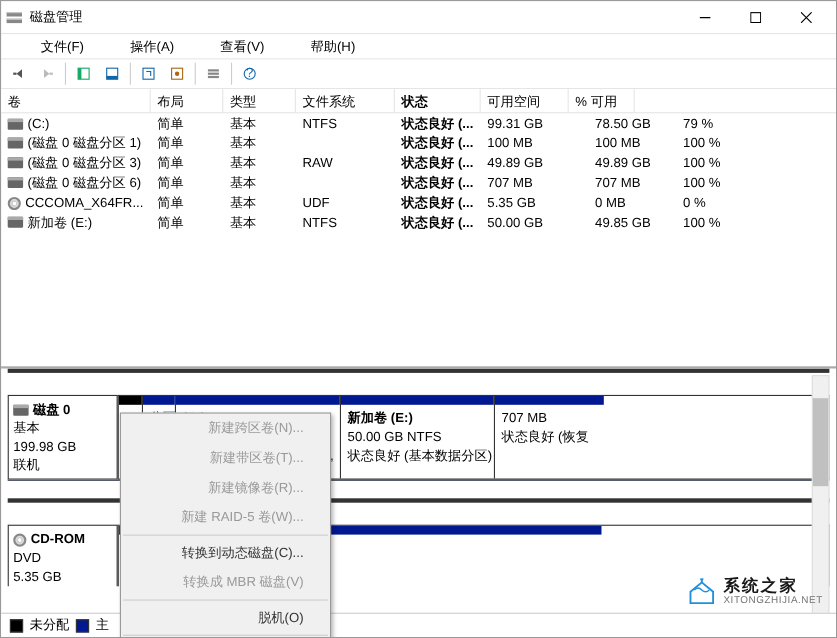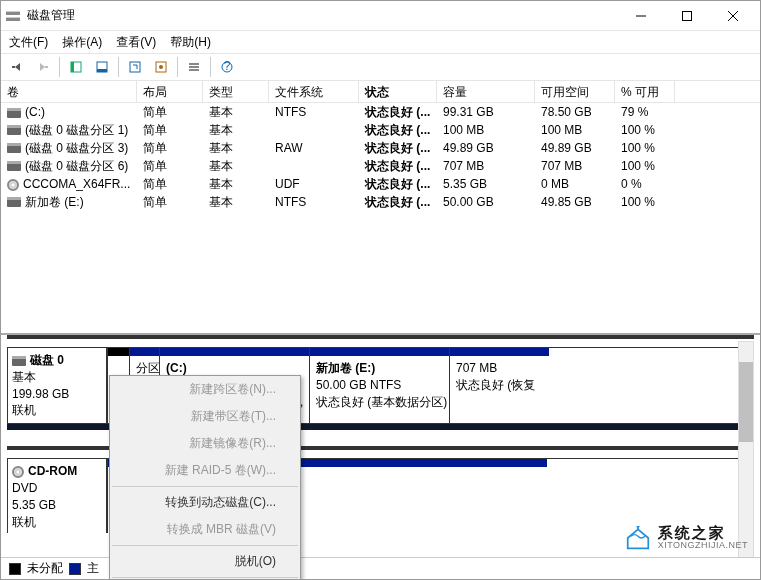--- a/index.html
+++ b/index.html
@@ -2,35 +2,35 @@
 <html><head>
   <meta charset="utf-8">
   <style>
     * { margin: 0; padding: 0; box-sizing: border-box; font-family: "Microsoft YaHei", "Segoe UI", sans-serif; font-size: 12px; }
     body { background: #fff; width: 761px; height: 580px; border: 1px solid #999; overflow: hidden; position: relative; }
     .titlebar { height: 30px; display: flex; align-items: center; padding: 0 4px; border-bottom: 1px solid #e5e5e5; }
     .titlebar .icon { width: 16px; height: 16px; margin-right: 6px; display: flex; align-items: center; justify-content: center; }
     .titlebar .title { flex: 1; font-size: 12px; }
     .titlebar .btn { width: 46px; height: 30px; display: flex; align-items: center; justify-content: center; }
     .menubar { height: 22px; display: flex; align-items: center; padding: 0 8px; gap: 14px; }
-    .menubar span { font-size: 12px; }
+    .menubar span { font-size: 12px; margin-left: 28px; }
     .toolbar { height: 28px; border-top: 1px solid #e5e5e5; border-bottom: 1px solid #e5e5e5; display: flex; align-items: center; padding: 0 4px; gap: 2px; }
     .toolbar .tool { width: 24px; height: 22px; display: flex; align-items: center; justify-content: center; border: 1px solid transparent; }
     .toolbar .sep { width: 1px; height: 20px; background: #ccc; margin: 0 2px; }
     .table-area { height: 252px; overflow: auto; }
     .table-head { display: flex; background: #fff; border-bottom: 1px solid #e5e5e5; height: 22px; }
     .th { border-right: 1px solid #e5e5e5; padding: 3px 6px; font-size: 12px; overflow: hidden; white-space: nowrap; }
     .table-body .tr { display: flex; height: 18px; align-items: center; }
     .td { padding: 0 6px; font-size: 12px; overflow: hidden; white-space: nowrap; }
     .c0 { width: 136px; } .c1 { width: 66px; } .c2 { width: 66px; } .c3 { width: 90px; } .c4 { width: 78px; font-weight: bold; } .c5 { width: 98px; } .c6 { width: 80px; } .c7 { width: 60px; }
     .disk-icon { display: inline-block; width: 14px; height: 10px; background: #666; border-radius: 1px; margin-right: 4px; vertical-align: middle; position: relative; }
     .disk-icon::before { content:''; position:absolute; width:100%; height:3px; background:#aaa; top:0; }
     .cd-icon { display:inline-block; width:12px; height:12px; border-radius:50%; border:2px solid #888; background:radial-gradient(circle,#fff 25%,#ccc 30%,#eee 100%); margin-right:4px; vertical-align:middle; }
     .bottom-pane { border-top: 2px solid #aaa; height: 200px; overflow: hidden; position: relative; }
-    .disk-row { display: flex; border-bottom: 6px solid #0f172a; margin: 8px 6px 0 6px; }
+    .disk-row { display: flex; border-bottom: 1px solid #0f172a; margin: 20px 6px 0 6px; }
     .disk-row-split { height:4px; background:#333; margin:0 6px; }
     .disk-label { width: 100px; padding: 4px; border: 1px solid #333; background:#fff; }
     .disk-label .dname { font-weight: bold; font-size: 12px; }
     .disk-label div { font-size: 12px; line-height: 1.4; }
     .disk-parts { flex: 1; display: flex; gap: 0; border: 1px solid #333; border-left:none; }
     .part { border-left: 1px solid #333; padding: 4px 6px; overflow: hidden; }
     .part-top { height: 8px; margin: -4px -6px 4px -6px; }
     .part-blue .part-top { background: #001890; }
     .part-black .part-top { background: #000; }
     .part div { font-size: 12px; line-height: 1.4; white-space: nowrap; }
@@ -142,21 +142,20 @@
     </div>
 </div>
 
 <div class="table-area">
   <div class="table-head">
     <div class="th c0">卷</div>
     <div class="th c1">布局</div>
     <div class="th c2">类型</div>
     <div class="th c3">文件系统</div>
     <div class="th c4">状态</div>
-    <div class="th c5">容量</div>
     <div class="th c6">可用空间</div>
     <div class="th c7">% 可用</div>
   </div>
   <div class="table-body" id="tbody">
       <div class="tr">
         <div class="td c0"><span class="disk-icon"></span>(C:)</div>
         <div class="td c1">简单</div>
         <div class="td c2">基本</div>
         <div class="td c3">NTFS</div>
         <div class="td c4">状态良好 (...</div>

